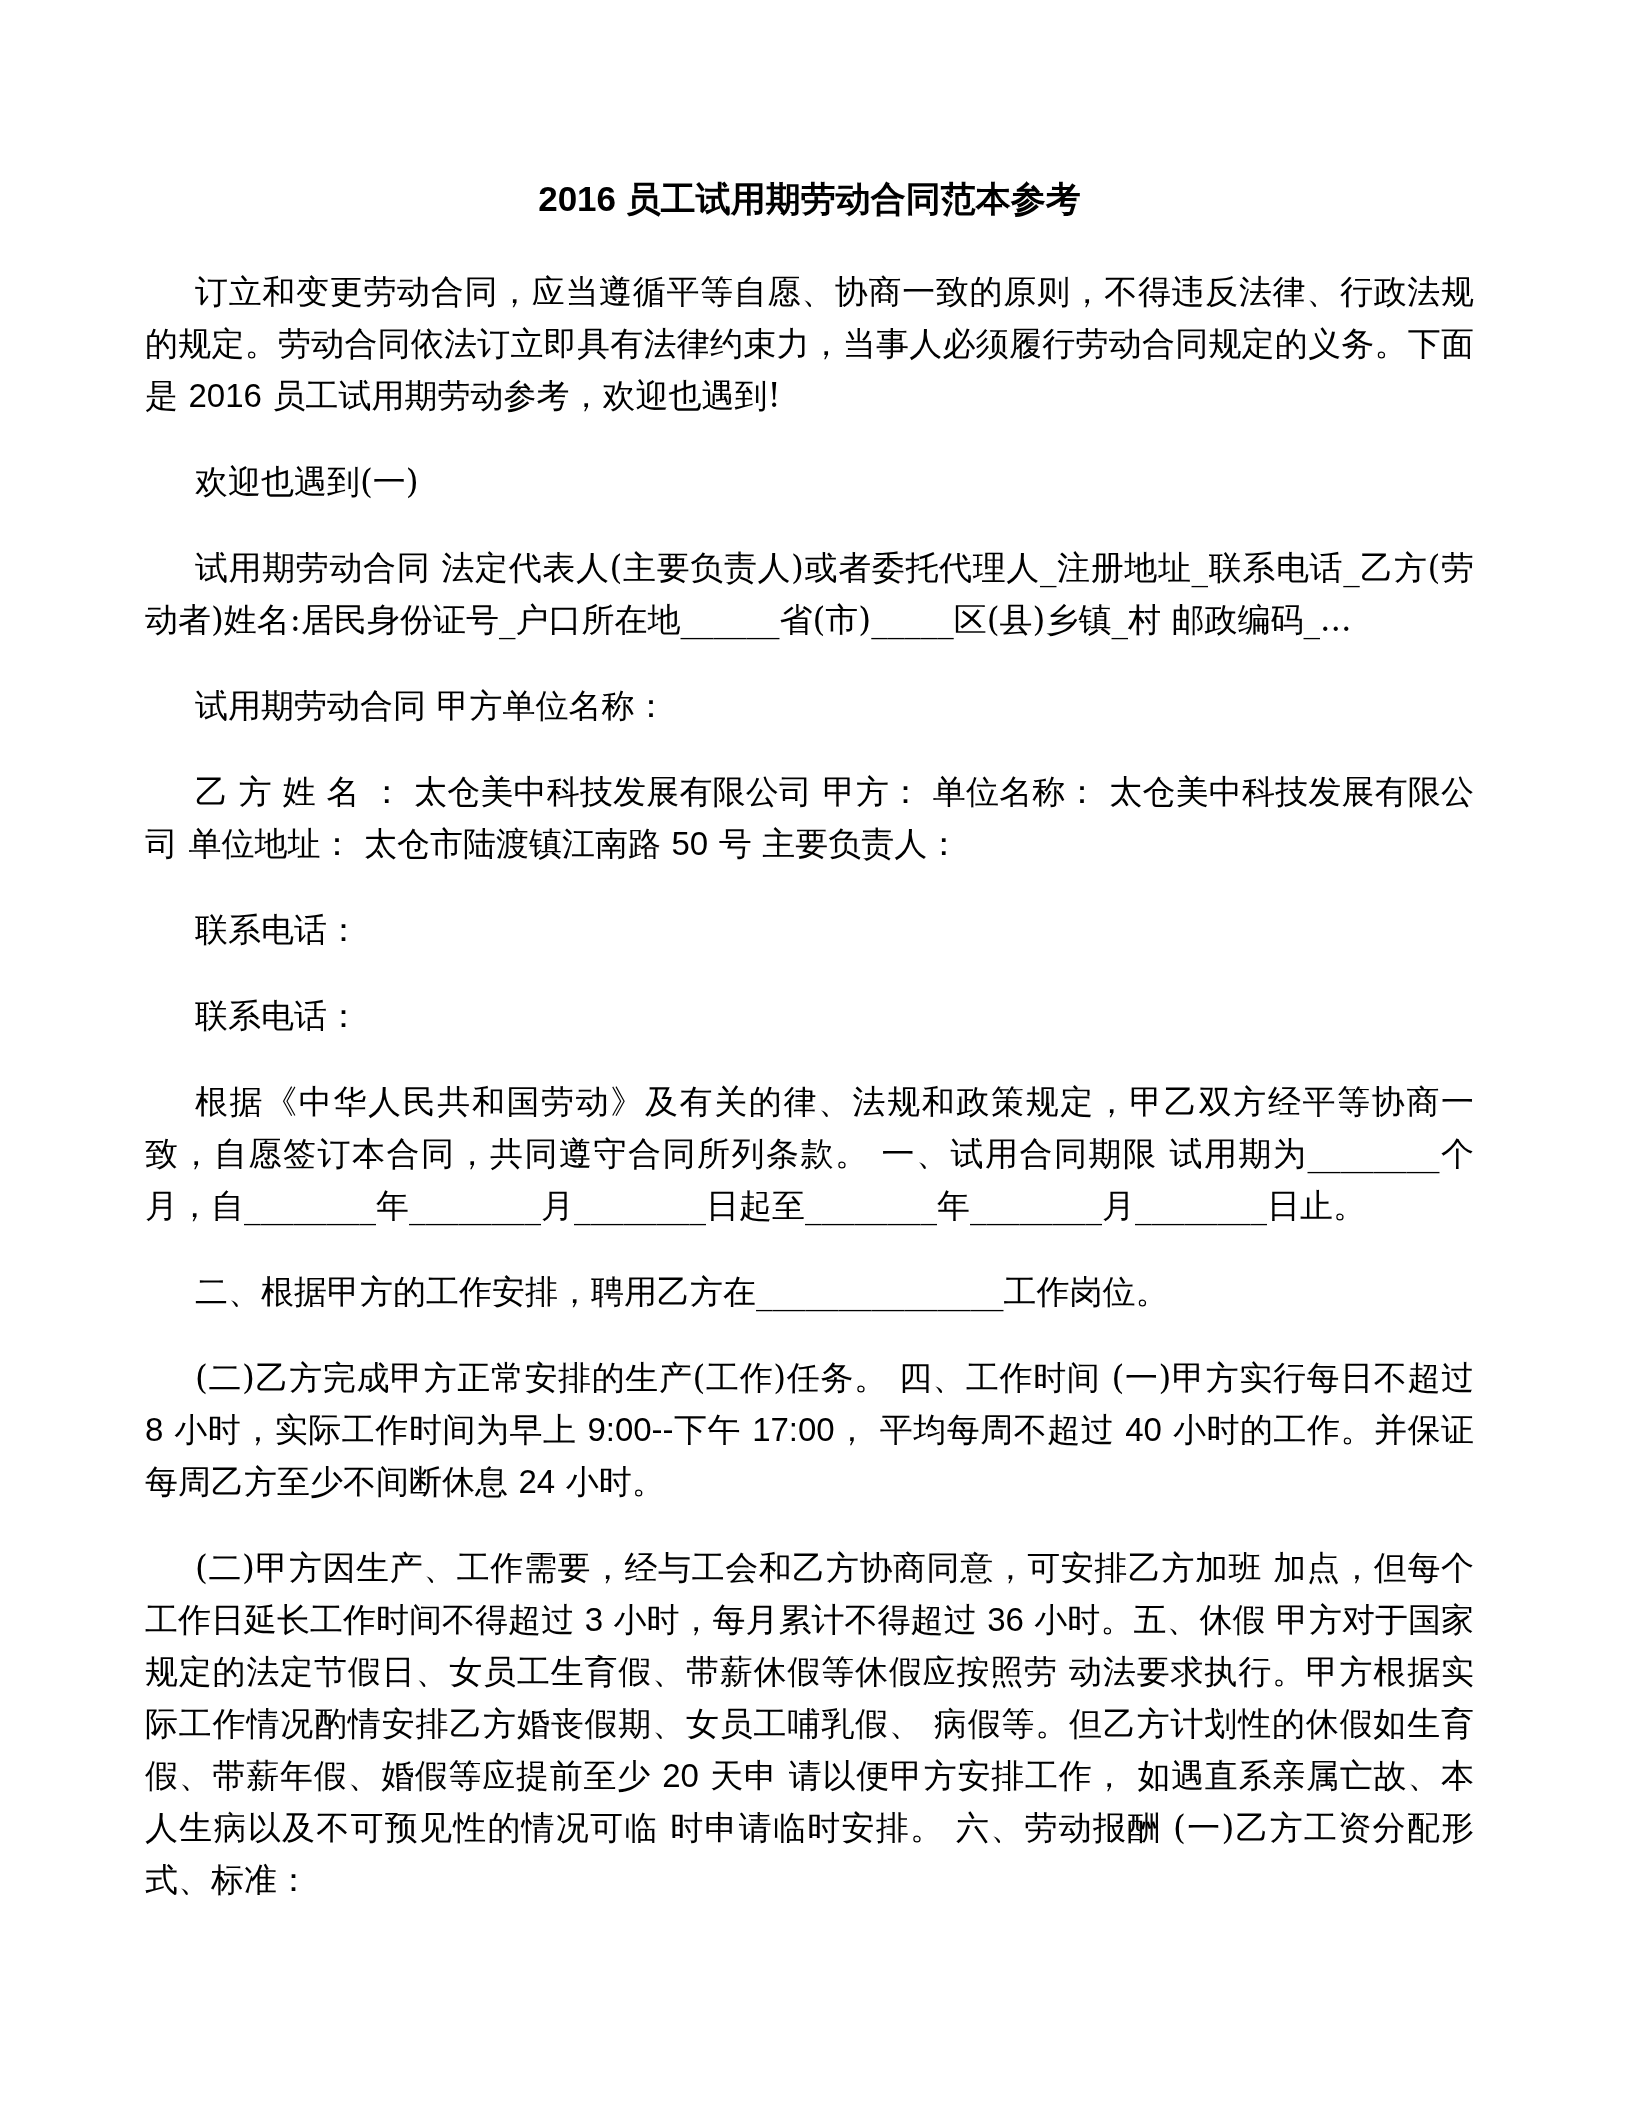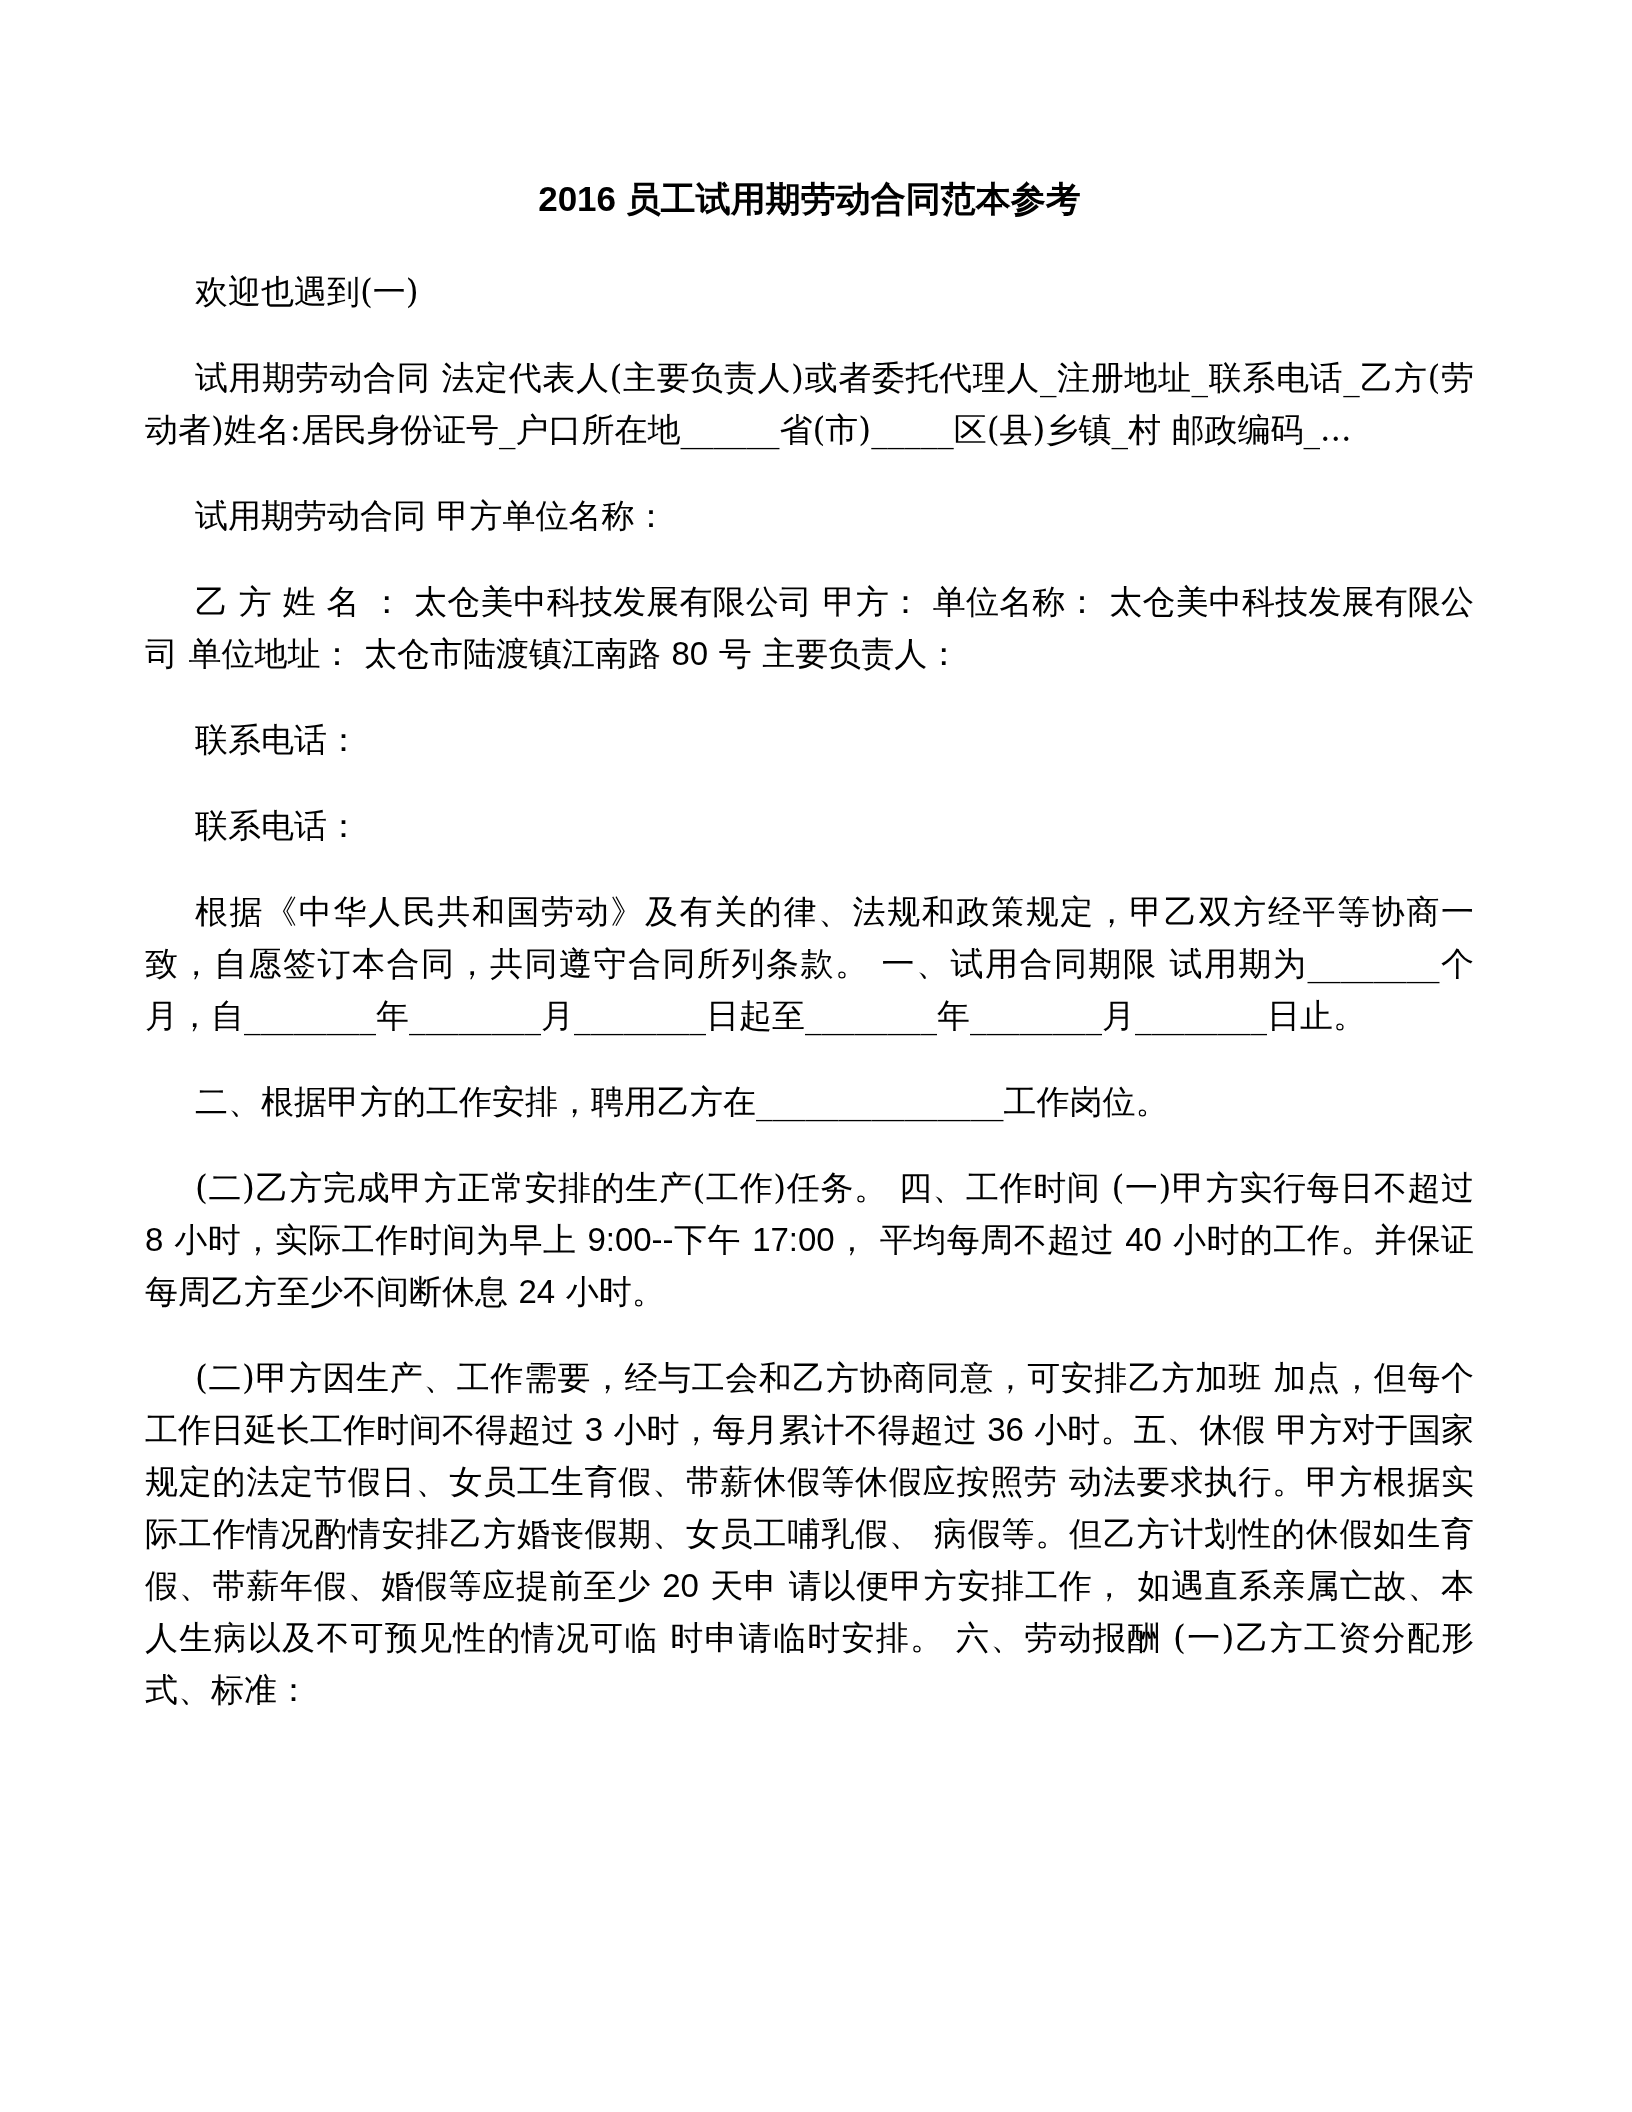--- a/index.html
+++ b/index.html
@@ -47,28 +47,29 @@
     font-family: "Liberation Sans", "DejaVu Sans", sans-serif;
   }
 </style>
 </head>
 <body>
 
 <div class="page">
 
   <h1 class="doc-title"><span class="num">2016</span> 员工试用期劳动合同范本参考</h1>
 
+  <p class="para justify">订立和变更劳动合同，应当遵循平等自愿、协商一致的原则，不得违反法律、行政法规的规定。劳动合同依法订立即具有法律约束力，当事人必须履行劳动合同规定的义务。下面是 <span class="num">2016</span> 员工试用期劳动参考，欢迎也遇到!</p>
 
   <p class="para">欢迎也遇到(一)</p>
 
   <p class="para justify">试用期劳动合同 法定代表人(主要负责人)或者委托代理人_注册地址_联系电话_乙方(劳动者)姓名:居民身份证号_户口所在地______省(市)_____区(县)乡镇_村 邮政编码_...</p>
 
   <p class="para">试用期劳动合同 甲方单位名称：</p>
 
-  <p class="para justify">乙 方 姓 名 ： 太仓美中科技发展有限公司 甲方： 单位名称： 太仓美中科技发展有限公司 单位地址： 太仓市陆渡镇江南路 <span class="num">80</span> 号 主要负责人：</p>
+  <p class="para justify">乙 方 姓 名 ： 太仓美中科技发展有限公司 甲方： 单位名称： 太仓美中科技发展有限公司 单位地址： 太仓市陆渡镇江南路 <span class="num">50</span> 号 主要负责人：</p>
 
   <p class="para">联系电话：</p>
 
 
   <p class="para">联系电话：</p>
 
   <p class="para justify">根据《中华人民共和国劳动》及有关的律、法规和政策规定，甲乙双方经平等协商一致，自愿签订本合同，共同遵守合同所列条款。 一、试用合同期限 试用期为________个月，自________年________月________日起至________年________月________日止。</p>
 
   <p class="para justify">二、根据甲方的工作安排，聘用乙方在_______________工作岗位。</p>
 

